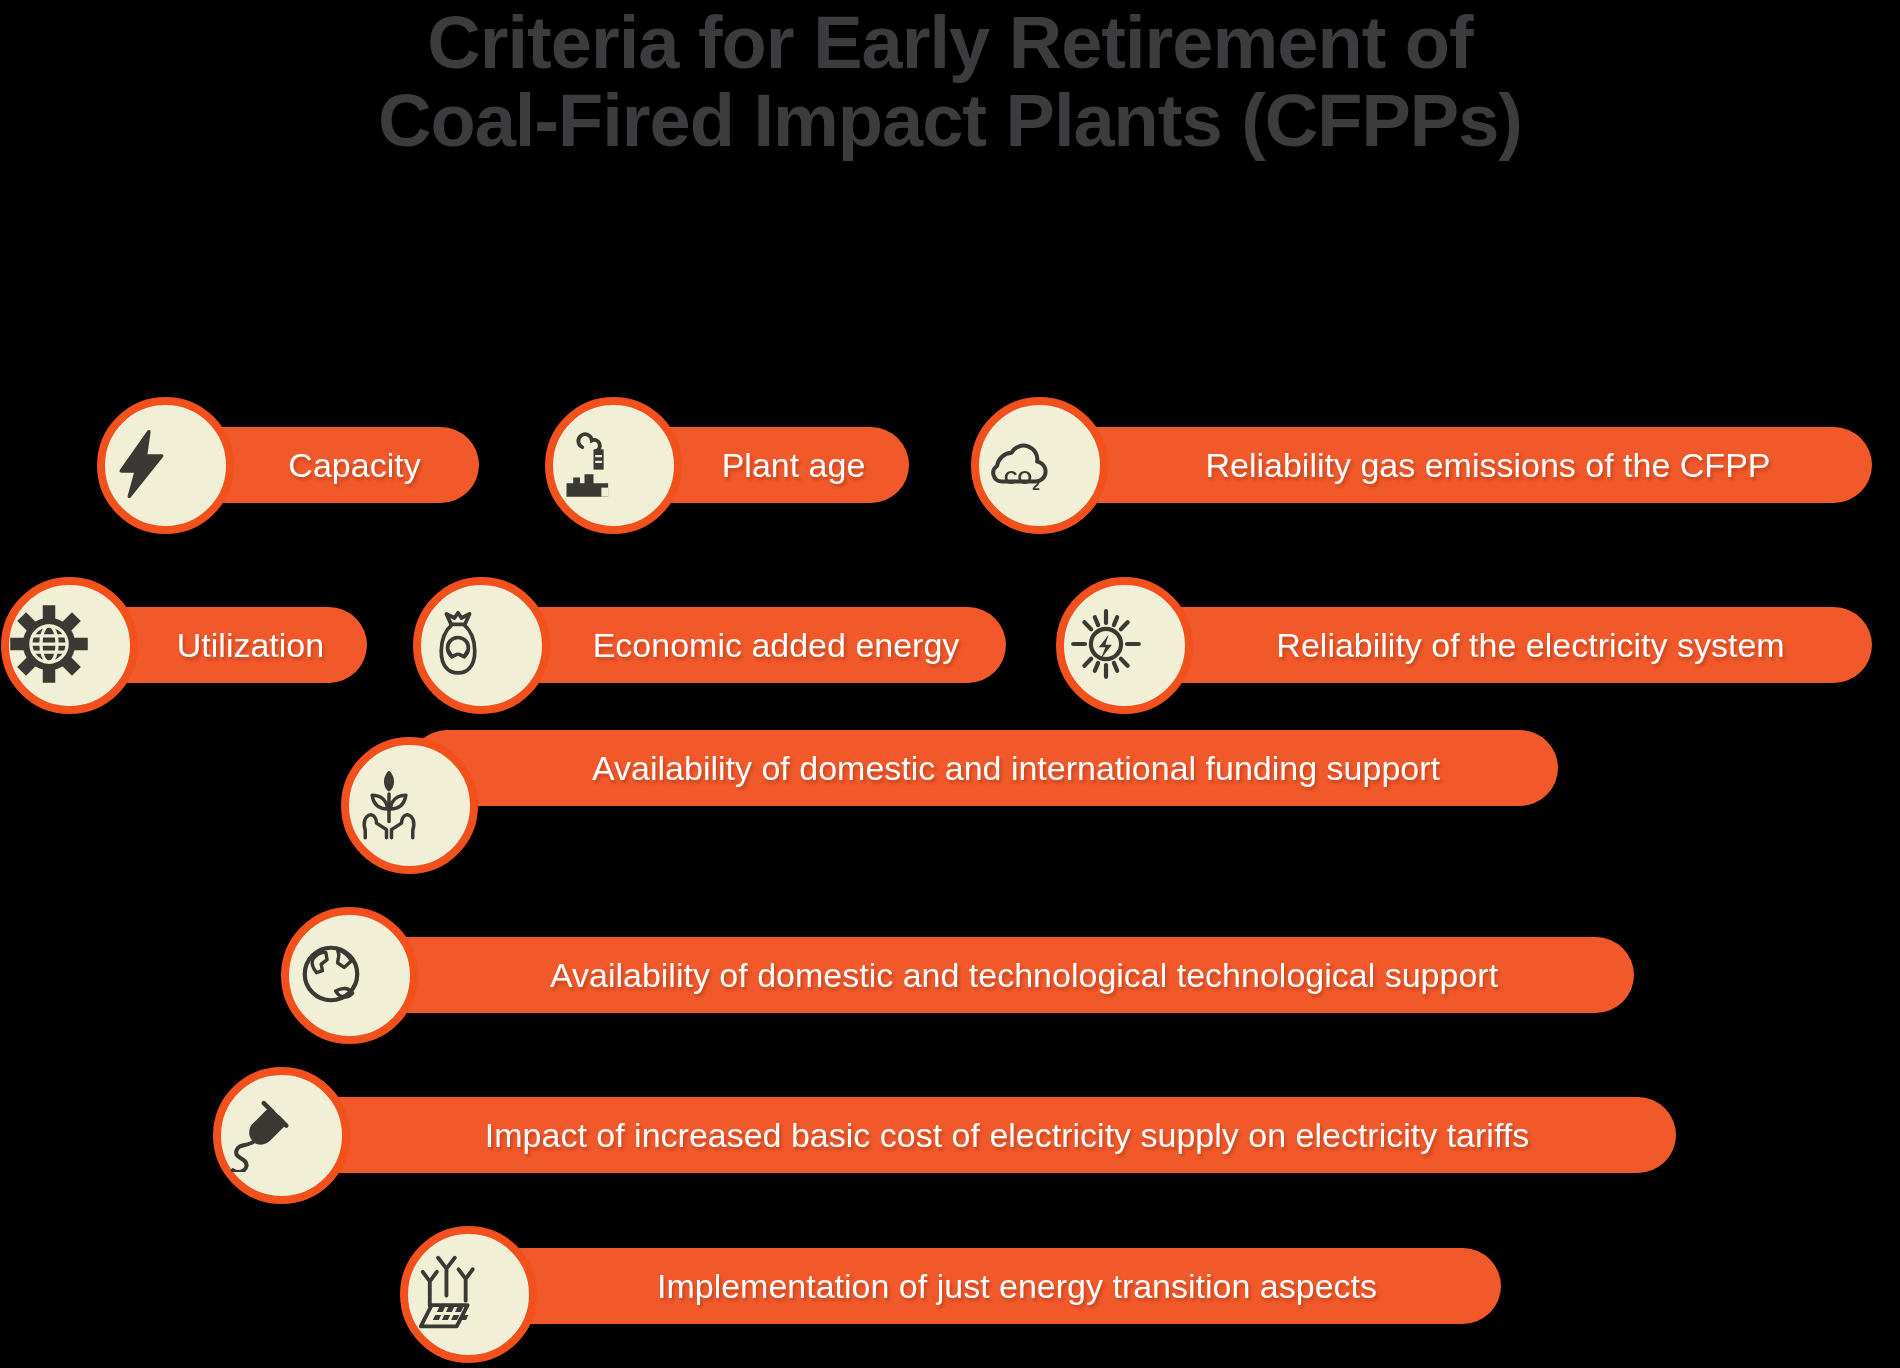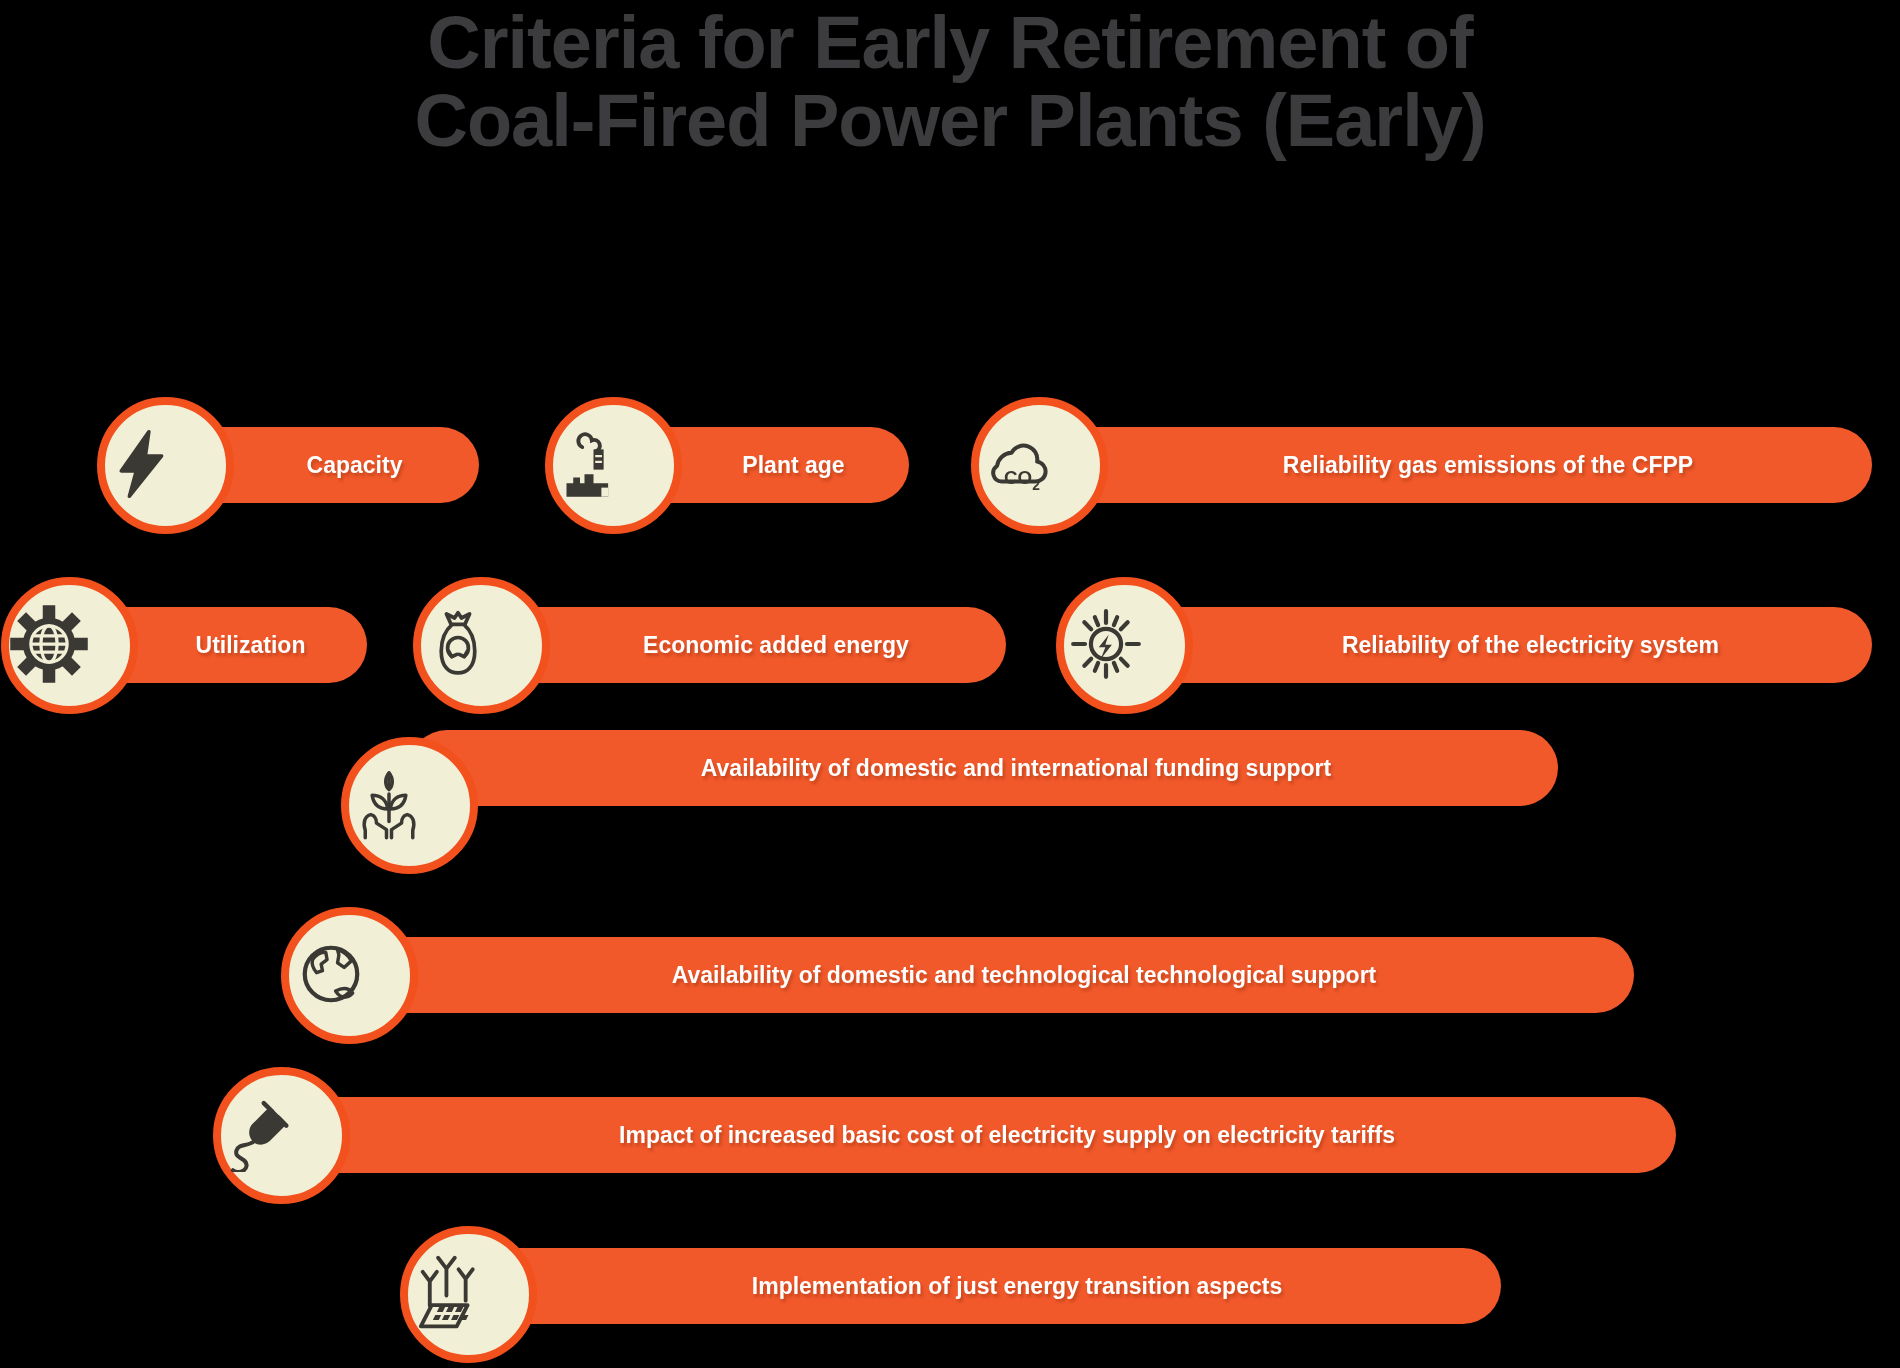--- a/index.html
+++ b/index.html
@@ -30,21 +30,21 @@
   .pill{
     position:absolute;height:76px;
     background:var(--pill-orange,#F1582A);
     border-radius:40px;
     display:flex;align-items:center;justify-content:center;
     padding:0 20px 0 85px;box-sizing:border-box;
     z-index:1;
   }
   .pill .label{
     color:var(--label-white,#FFFFFF);
-    font-size:23px;font-weight:700;white-space:nowrap;
+    font-size:34px;font-weight:400;white-space:nowrap;
     text-shadow:2px 3px 3px rgba(120,40,10,.35);
   }
   
   .i1 .circle{left:97px;top:397px}   .i1 .pill{left:165px;top:427px;width:314px}
   .i2 .circle{left:545px;top:397px}  .i2 .pill{left:613px;top:427px;width:296px}
   .i3 .circle{left:971px;top:397px}  .i3 .pill{left:1039px;top:427px;width:833px}
   .i4 .circle{left:1px;top:577px}    .i4 .pill{left:69px;top:607px;width:298px}
   .i5 .circle{left:413px;top:577px}  .i5 .pill{left:481px;top:607px;width:525px}
   .i6 .circle{left:1056px;top:577px} .i6 .pill{left:1124px;top:607px;width:748px}
   .i7 .circle{left:341px;top:737px}  .i7 .pill{left:409px;top:730px;width:1149px}
@@ -53,21 +53,21 @@
   .i10 .circle{left:400px;top:1226px}.i10 .pill{left:468px;top:1248px;width:1033px}
   .cream{stroke:var(--circle-cream,#F2EFD7)}
   .creamfill{fill:var(--circle-cream,#F2EFD7)}
 </style>
 </head>
 <body>
 
 <div class="canvas">
 
   <h1 class="title"><span>Criteria for Early Retirement of</span><br>
-  <span>Coal-Fired Power Plants (Early)</span></h1>
+  <span>Coal-Fired Impact Plants (CFPPs)</span></h1>
 
   <div class="item i1">
     <div class="pill">
         <span class="label">Capacity</span>
       </div>
     <div class="circle">
       <span>
         <svg viewBox="0 0 64 64" width="74" height="74">
             <path d="M38 4 L14 38 h13 L21 60 L49 25 H35 Z" fill="currentColor" stroke="currentColor" stroke-width="3" stroke-linejoin="round"></path>
           </svg>

